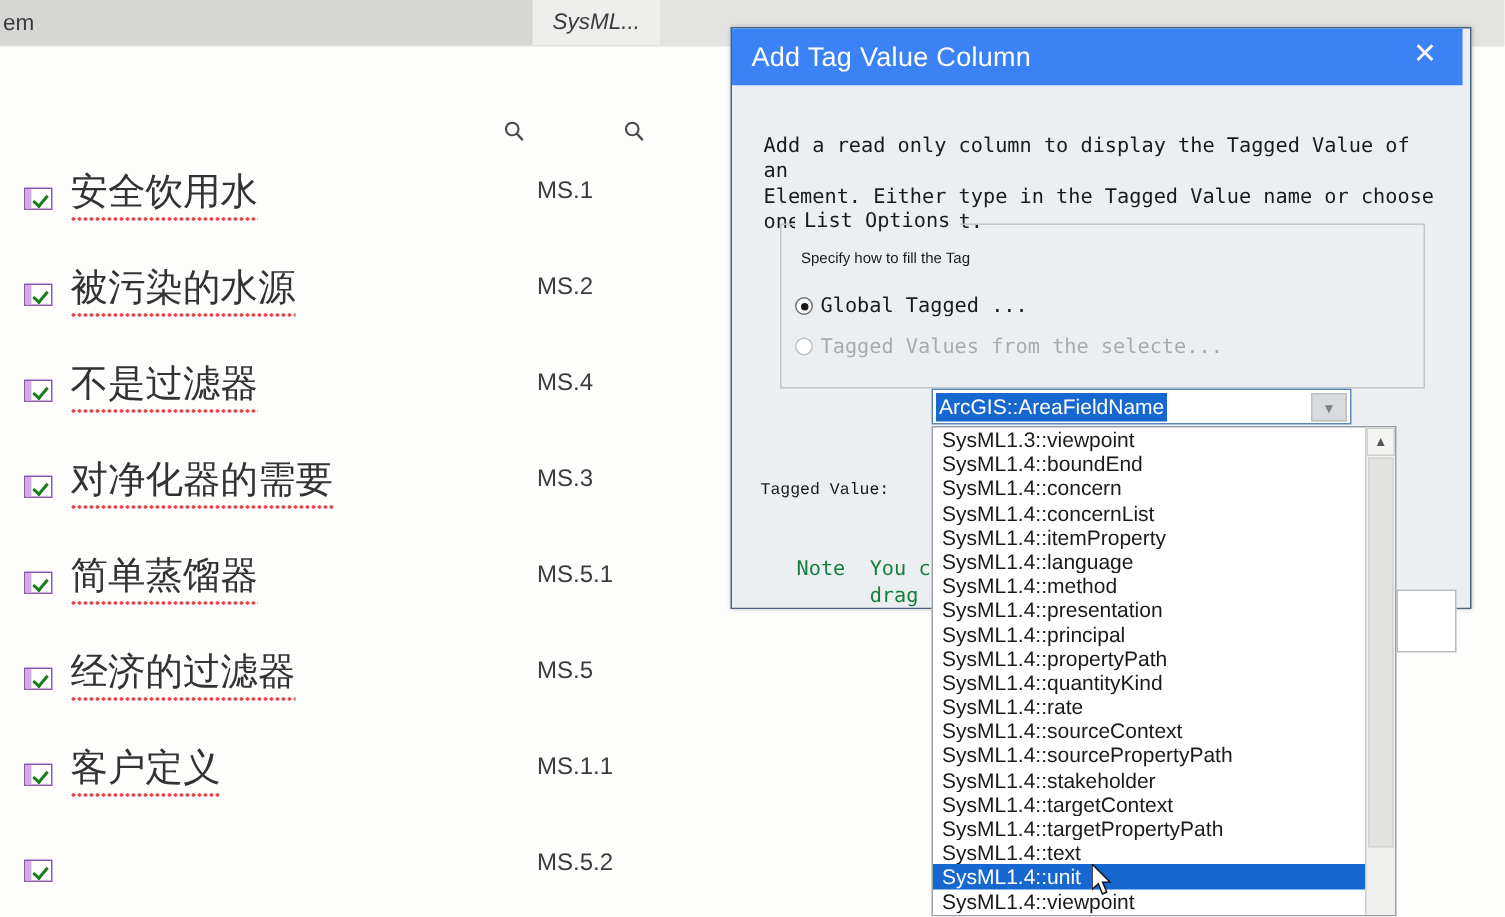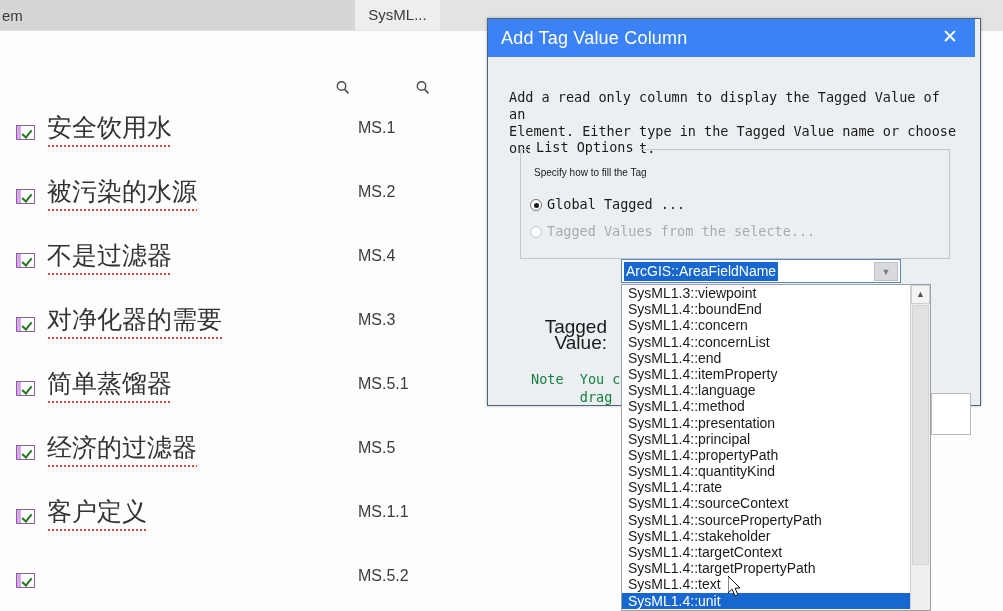--- a/index.html
+++ b/index.html
@@ -18,21 +18,21 @@
     background:#d6d6d4;
   }
   #tab-left-label{
     position:absolute;left:0;top:5px;height:25px;width:352px;
     color:#3b3b3b;font-size:15px;line-height:22px;padding-left:2px;
     box-sizing:border-box;
   }
   #tab-sysml{
     position:absolute;left:355px;top:0px;width:85px;height:30px;
     background:#eeeeec;border-right:2px solid #8b5cf6;
-    color:#3b3b3b;font-size:15px;line-height:30px;text-align:center;
+    color:#3b3b3b;font-size:15px;line-height:30px;text-align:center;font-style:italic;
   }
   #tab-rest{
     position:absolute;left:440px;top:0px;width:563px;height:30px;
     background:#e3e3e1;
   }
 
   #content-pane{
     position:absolute;left:0;top:30px;width:1003px;height:581px;
     background:#fdfdfc;
     border-top:1px solid #e2e2e0;
@@ -134,24 +134,23 @@
   }
   .radio-dot.checked::after{
     content:"";position:absolute;left:2.5px;top:2.5px;width:5px;height:5px;
     border-radius:50%;background:#1a1a1a;
   }
   .radio-dot.disabled{border-color:#bdc1c5;}
 
   
   #tagged-label{
     position:absolute;left:19px;top:262px;
-    font-family:Liberation Sans, sans-serif;
-    font-size:19px;line-height:16px;color:#1a1a1a;
+    font-family:Liberation Mono, monospace;
+    font-size:11px;line-height:16px;color:#1a1a1a;
     width:100px;
-    text-align:right;
   }
   #note-text{
     position:absolute;left:19px;top:313px;width:110px;
     font-family:"DejaVu Sans Mono", monospace;
     font-size:13.5px;line-height:18px;color:#15803d;
     white-space:pre;overflow:hidden;margin-left:24px;
   }
   #side-button{
     position:absolute;left:443px;top:336px;width:40px;height:42px;
     background:#ffffff;border:1px solid #b6babe;box-sizing:border-box;
@@ -318,21 +317,20 @@
   <div id="combo-value">ArcGIS::AreaFieldName</div>
   <div id="combo-arrow">▼</div>
 </div>
 
 <div id="dropdown">
   <div id="dropdown-items">
       <div class="dd-item">SysML1.3::viewpoint</div>
       <div class="dd-item">SysML1.4::boundEnd</div>
       <div class="dd-item">SysML1.4::concern</div>
       <div class="dd-item">SysML1.4::concernList</div>
-      <div class="dd-item">SysML1.4::end</div>
       <div class="dd-item">SysML1.4::itemProperty</div>
       <div class="dd-item">SysML1.4::language</div>
       <div class="dd-item">SysML1.4::method</div>
       <div class="dd-item">SysML1.4::presentation</div>
       <div class="dd-item">SysML1.4::principal</div>
       <div class="dd-item">SysML1.4::propertyPath</div>
       <div class="dd-item">SysML1.4::quantityKind</div>
       <div class="dd-item">SysML1.4::rate</div>
       <div class="dd-item">SysML1.4::sourceContext</div>
       <div class="dd-item">SysML1.4::sourcePropertyPath</div>

